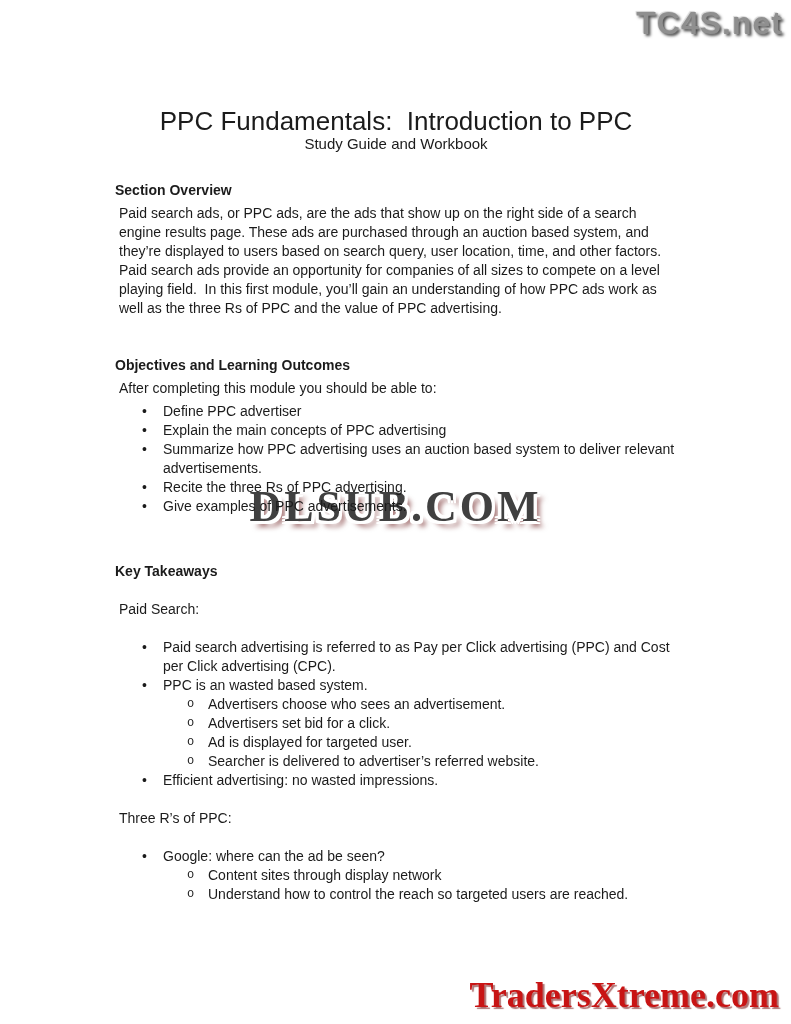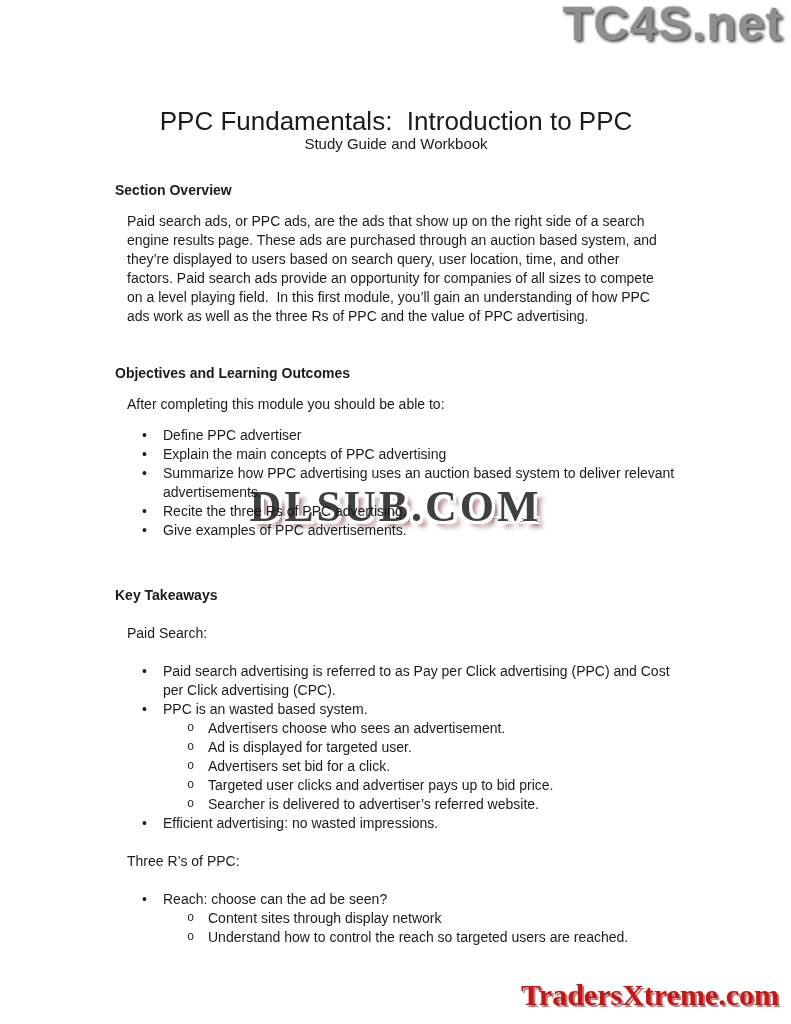--- a/index.html
+++ b/index.html
@@ -26,21 +26,21 @@
     font-weight:400;
     white-space:pre-wrap;
     margin:0;
   }
   .doc-subtitle {
     font-size:15px;
     text-align:center;
     margin:0;
   }
   .h-bold { font-weight:bold; margin:0; }
-  .para { margin:12px; white-space:pre-wrap; }
+  .para { margin:4px; white-space:pre-wrap; }
   .mt-28 { margin-top:28px; }
   .mt-38 { margin-top:38px; }
   .mt-46 { margin-top:46px; }
   .mt-19 { margin-top:19px; }
   .b1 { position:relative; padding-left:48px; margin:0; }
   .b1::before {
     content:"\2022";
     position:absolute; left:27px; top:0;
   }
   .b2 { position:relative; padding-left:93px; margin:0; }
@@ -48,21 +48,21 @@
     content:"o";
     position:absolute; left:72px; top:0;
     font-family:"Liberation Mono", monospace;
     font-size:12px;
   }
   
   .wm-top {
     position:absolute; top:0px; right:8px;
     font-family:"Liberation Sans", sans-serif;
     font-weight:bold;
-    font-size:49px; line-height:46px;
+    font-size:32px; line-height:46px;
     letter-spacing:1px;
     color:#8f8f8f;
     text-shadow:2px 2px 3px #4a4a4a, -1px -1px 1px #d8d8d8;
   }
   .wm-mid {
     position:absolute; top:482px; left:50%;
     transform:translateX(-50%);
     font-family:"Liberation Serif", serif;
     font-weight:bold;
     font-size:44px; line-height:50px;
@@ -73,21 +73,21 @@
       -3px 3px 0 #ffffff, 3px 3px 0 #ffffff,
       -3px 0 0 #ffffff, 3px 0 0 #ffffff,
       0 -3px 0 #ffffff, 0 3px 0 #ffffff,
       6px 6px 5px rgba(90,0,0,0.55);
     white-space:nowrap;
   }
   .wm-bottom {
     position:absolute; bottom:12px; right:12px;
     font-family:"Liberation Serif", serif;
     font-weight:bold;
-    font-size:30px; line-height:34px;
+    font-size:36px; line-height:34px;
     color:#c81414;
     text-shadow:2px 2px 1px rgba(110,0,0,0.55);
     white-space:nowrap;
   }
 </style>
 </head>
 <body>
 
 <div class="page">
 
@@ -113,29 +113,28 @@
       <div class="b1">Give examples of PPC advertisements.</div>
     </div>
 
     <div class="h-bold mt-46">Key Takeaways</div>
     <div class="para mt-19">Paid Search:</div>
 
     <div class="mt-19">
       <div class="b1">Paid search advertising is referred to as Pay per Click advertising (PPC) and Cost per Click advertising (CPC).</div>
       <div class="b1">PPC is an wasted based system.</div>
       <div class="b2">Advertisers choose who sees an advertisement.</div>
+      <div class="b2">Advertisers set bid for a click.</div>
       <div class="b2">Ad is displayed for targeted user.</div>
-      <div class="b2">Advertisers set bid for a click.</div>
-      <div class="b2">Targeted user clicks and advertiser pays up to bid price.</div>
       <div class="b2">Searcher is delivered to advertiser’s referred website.</div>
       <div class="b1">Efficient advertising: no wasted impressions.</div>
     </div>
 
     <div class="para mt-19">Three R’s of PPC:</div>
 
     <div class="mt-19">
-      <div class="b1">Reach: choose can the ad be seen?</div>
+      <div class="b1">Google: where can the ad be seen?</div>
       <div class="b2">Content sites through display network</div>
       <div class="b2">Understand how to control the reach so targeted users are reached.</div>
     </div>
 
   </div>
 </div>
 
 </body></html>

